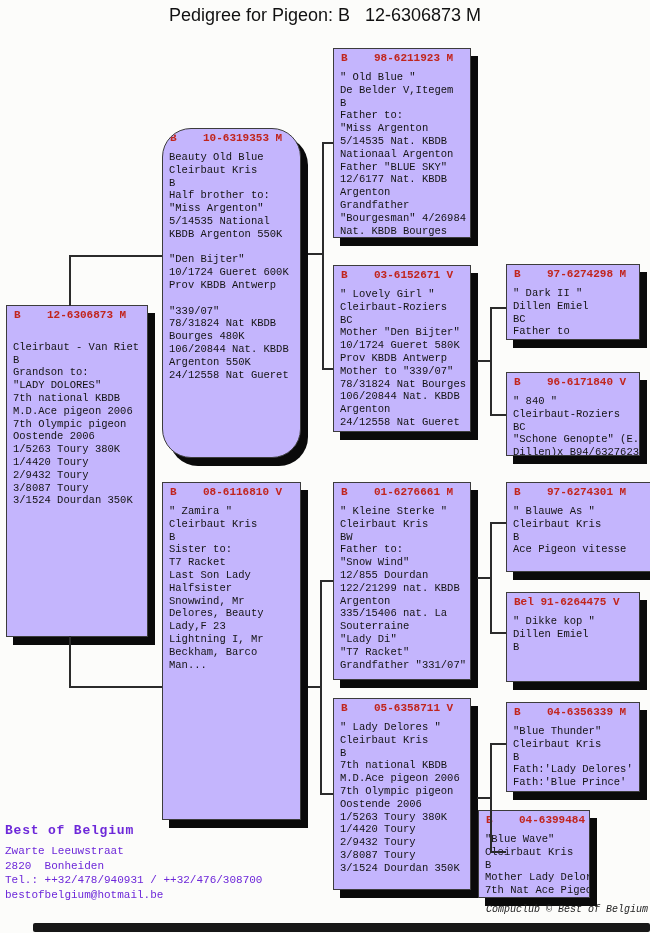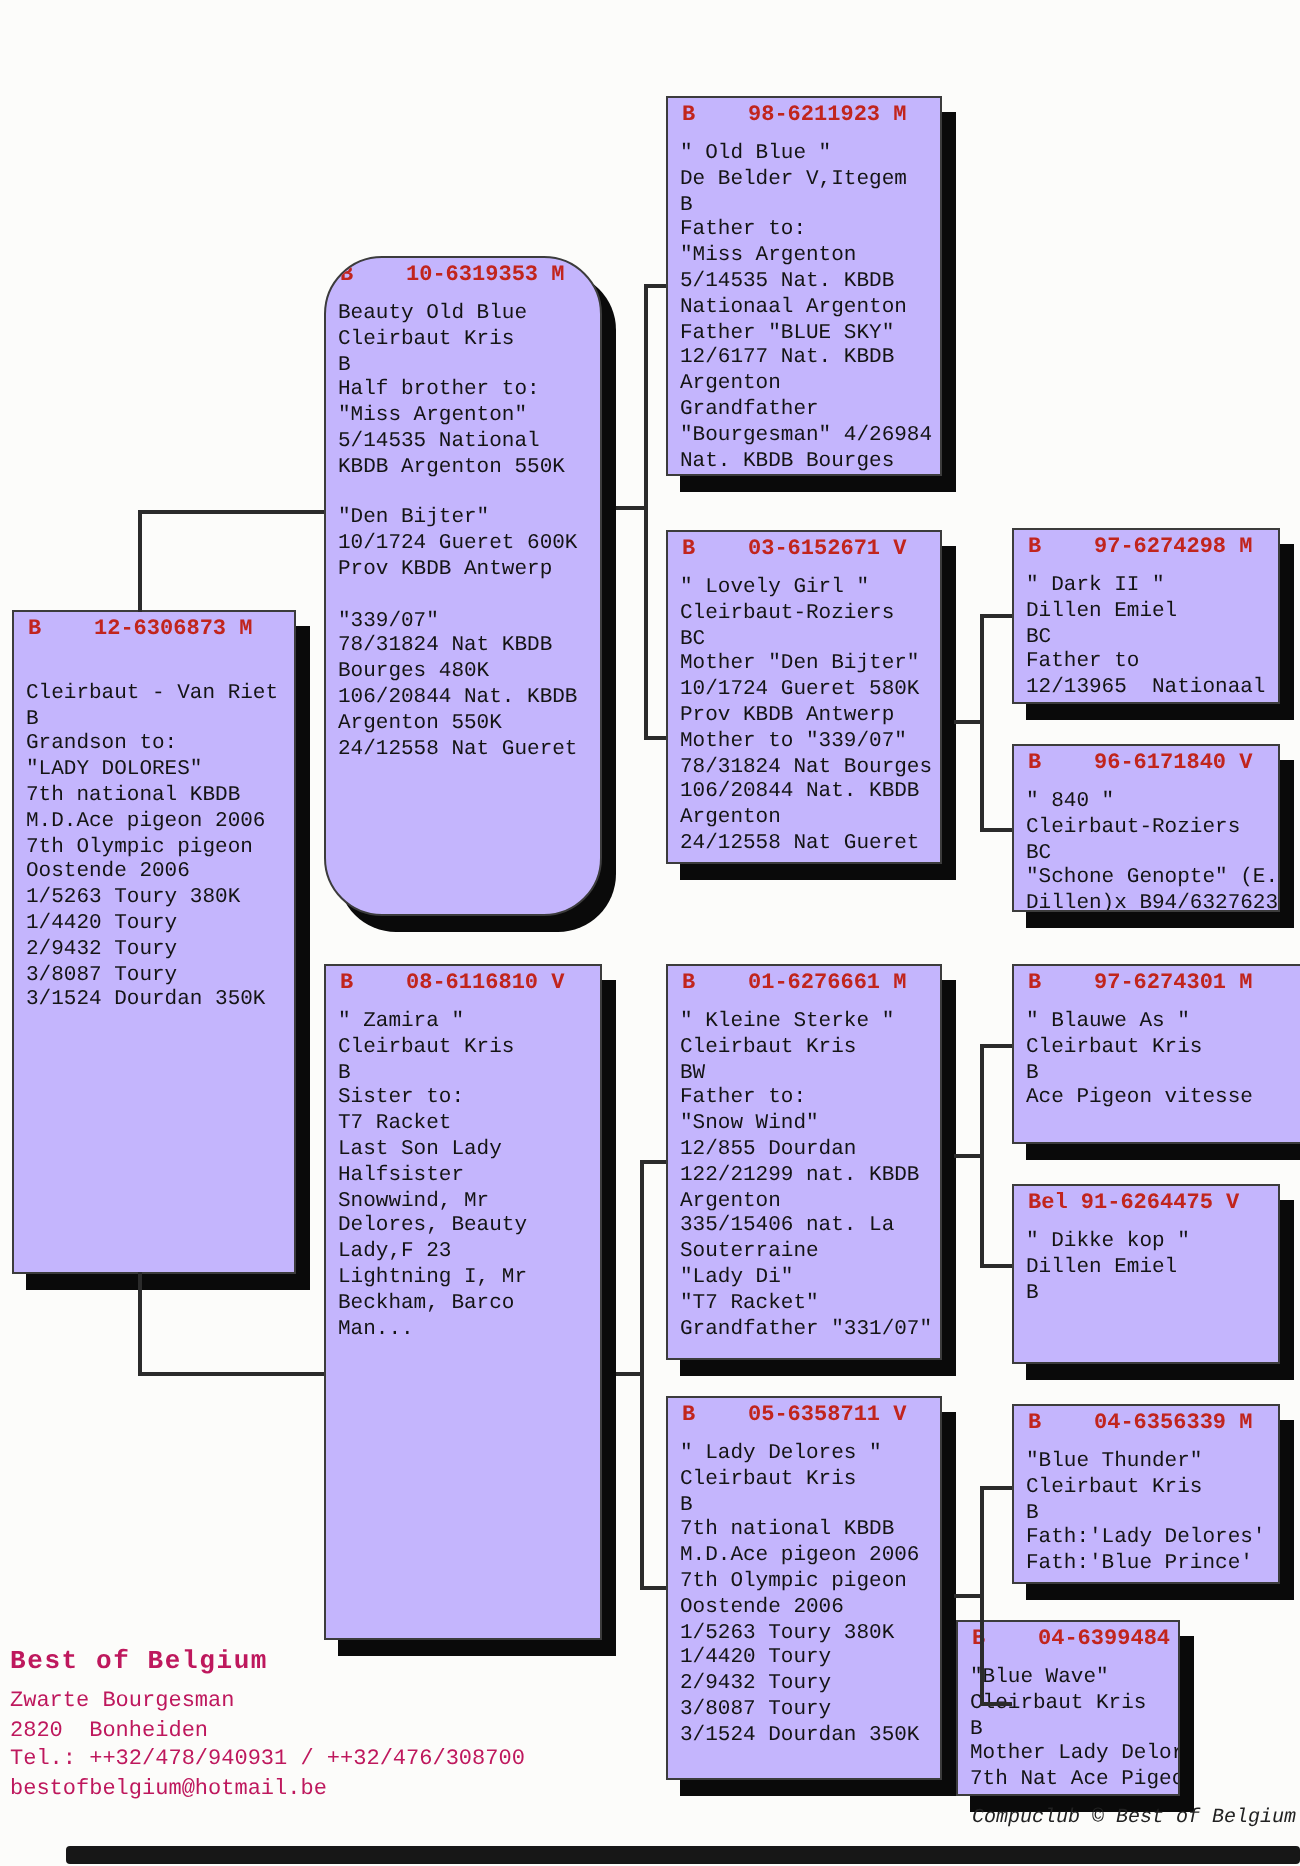--- a/index.html
+++ b/index.html
@@ -23,40 +23,41 @@
     font:bold 11px/13px "Liberation Mono", monospace;
     color:#c1251d; white-space:pre; margin:0 0 6px 1px;
   }
   .pbox-body {
     font:10.5px/12.8px "Liberation Mono", monospace;
     color:#141414; white-space:pre; margin:0;
   }
   .hline, .vline { position:absolute; background:#2b2b2b; }
   .hline { height:2px; }
   .vline { width:2px; }
-  .footer { position:absolute; left:5px; top:822px; color:#be185d; }
+  .footer { position:absolute; left:5px; top:822px; color:#6d28d9; }
   .footer-name {
     font:bold 13px/18px "Liberation Mono", monospace; letter-spacing:0.8px;
     margin-bottom:4px;
   }
   .footer-line { font:11px/14.6px "Liberation Mono", monospace; white-space:pre; }
   .credit {
     position:absolute; top:904px; right:2px;
     font:italic 10px "Liberation Mono", monospace; color:#222; white-space:pre;
   }
   .scan-bar {
     position:absolute; left:33px; top:923px; width:617px; height:9px;
     background:#171717; border-radius:2px;
   }
 </style>
 </head>
 <body>
 
 <div class="page">
 
+  <div class="title">Pedigree for Pigeon: B   12-6306873 M</div>
 
   <div class="pbox" style="left:6px; top:305px; width:142px; height:332px;">
     <div class="pbox-header">B    12-6306873 M</div>
     <div class="pbox-body">
 Cleirbaut - Van Riet
 B
 Grandson to:
 "LADY DOLORES"
 7th national KBDB
 M.D.Ace pigeon 2006
@@ -162,21 +163,21 @@
 M.D.Ace pigeon 2006
 7th Olympic pigeon
 Oostende 2006
 1/5263 Toury 380K
 1/4420 Toury
 2/9432 Toury
 3/8087 Toury
 3/1524 Dourdan 350K</div>
   </div>
 
-  <div class="pbox" style="left:506px; top:264px; width:134px; height:88px;">
+  <div class="pbox" style="left:506px; top:264px; width:134px; height:76px;">
     <div class="pbox-header">B    97-6274298 M</div>
     <div class="pbox-body">" Dark II "
 Dillen Emiel
 BC
 Father to
 12/13965  Nationaal</div>
   </div>
   <div class="pbox" style="left:506px; top:372px; width:134px; height:84px;">
     <div class="pbox-header">B    96-6171840 V</div>
     <div class="pbox-body">" 840 "
@@ -240,21 +241,21 @@
   <div class="hline" style="left:490px; top:522px; width:16px;"></div>
   <div class="hline" style="left:490px; top:632px; width:16px;"></div>
 
   <div class="hline" style="left:477px; top:797px; width:15px;"></div>
   <div class="vline" style="left:490px; top:743px; height:110px;"></div>
   <div class="hline" style="left:490px; top:743px; width:16px;"></div>
   <div class="hline" style="left:490px; top:851px; width:16px;"></div>
 
   <div class="footer">
     <div class="footer-name">Best of Belgium</div>
-    <div class="footer-line">Zwarte Bourgesman</div>
+    <div class="footer-line">Zwarte Leeuwstraat</div>
     <div class="footer-line">2820  Bonheiden</div>
     <div class="footer-line">Tel.: ++32/478/940931 / ++32/476/308700</div>
     <div class="footer-line">bestofbelgium@hotmail.be</div>
   </div>
 
   <div class="credit">Compuclub © Best of Belgium</div>
 
   <div class="scan-bar"></div>
 
 </div>

